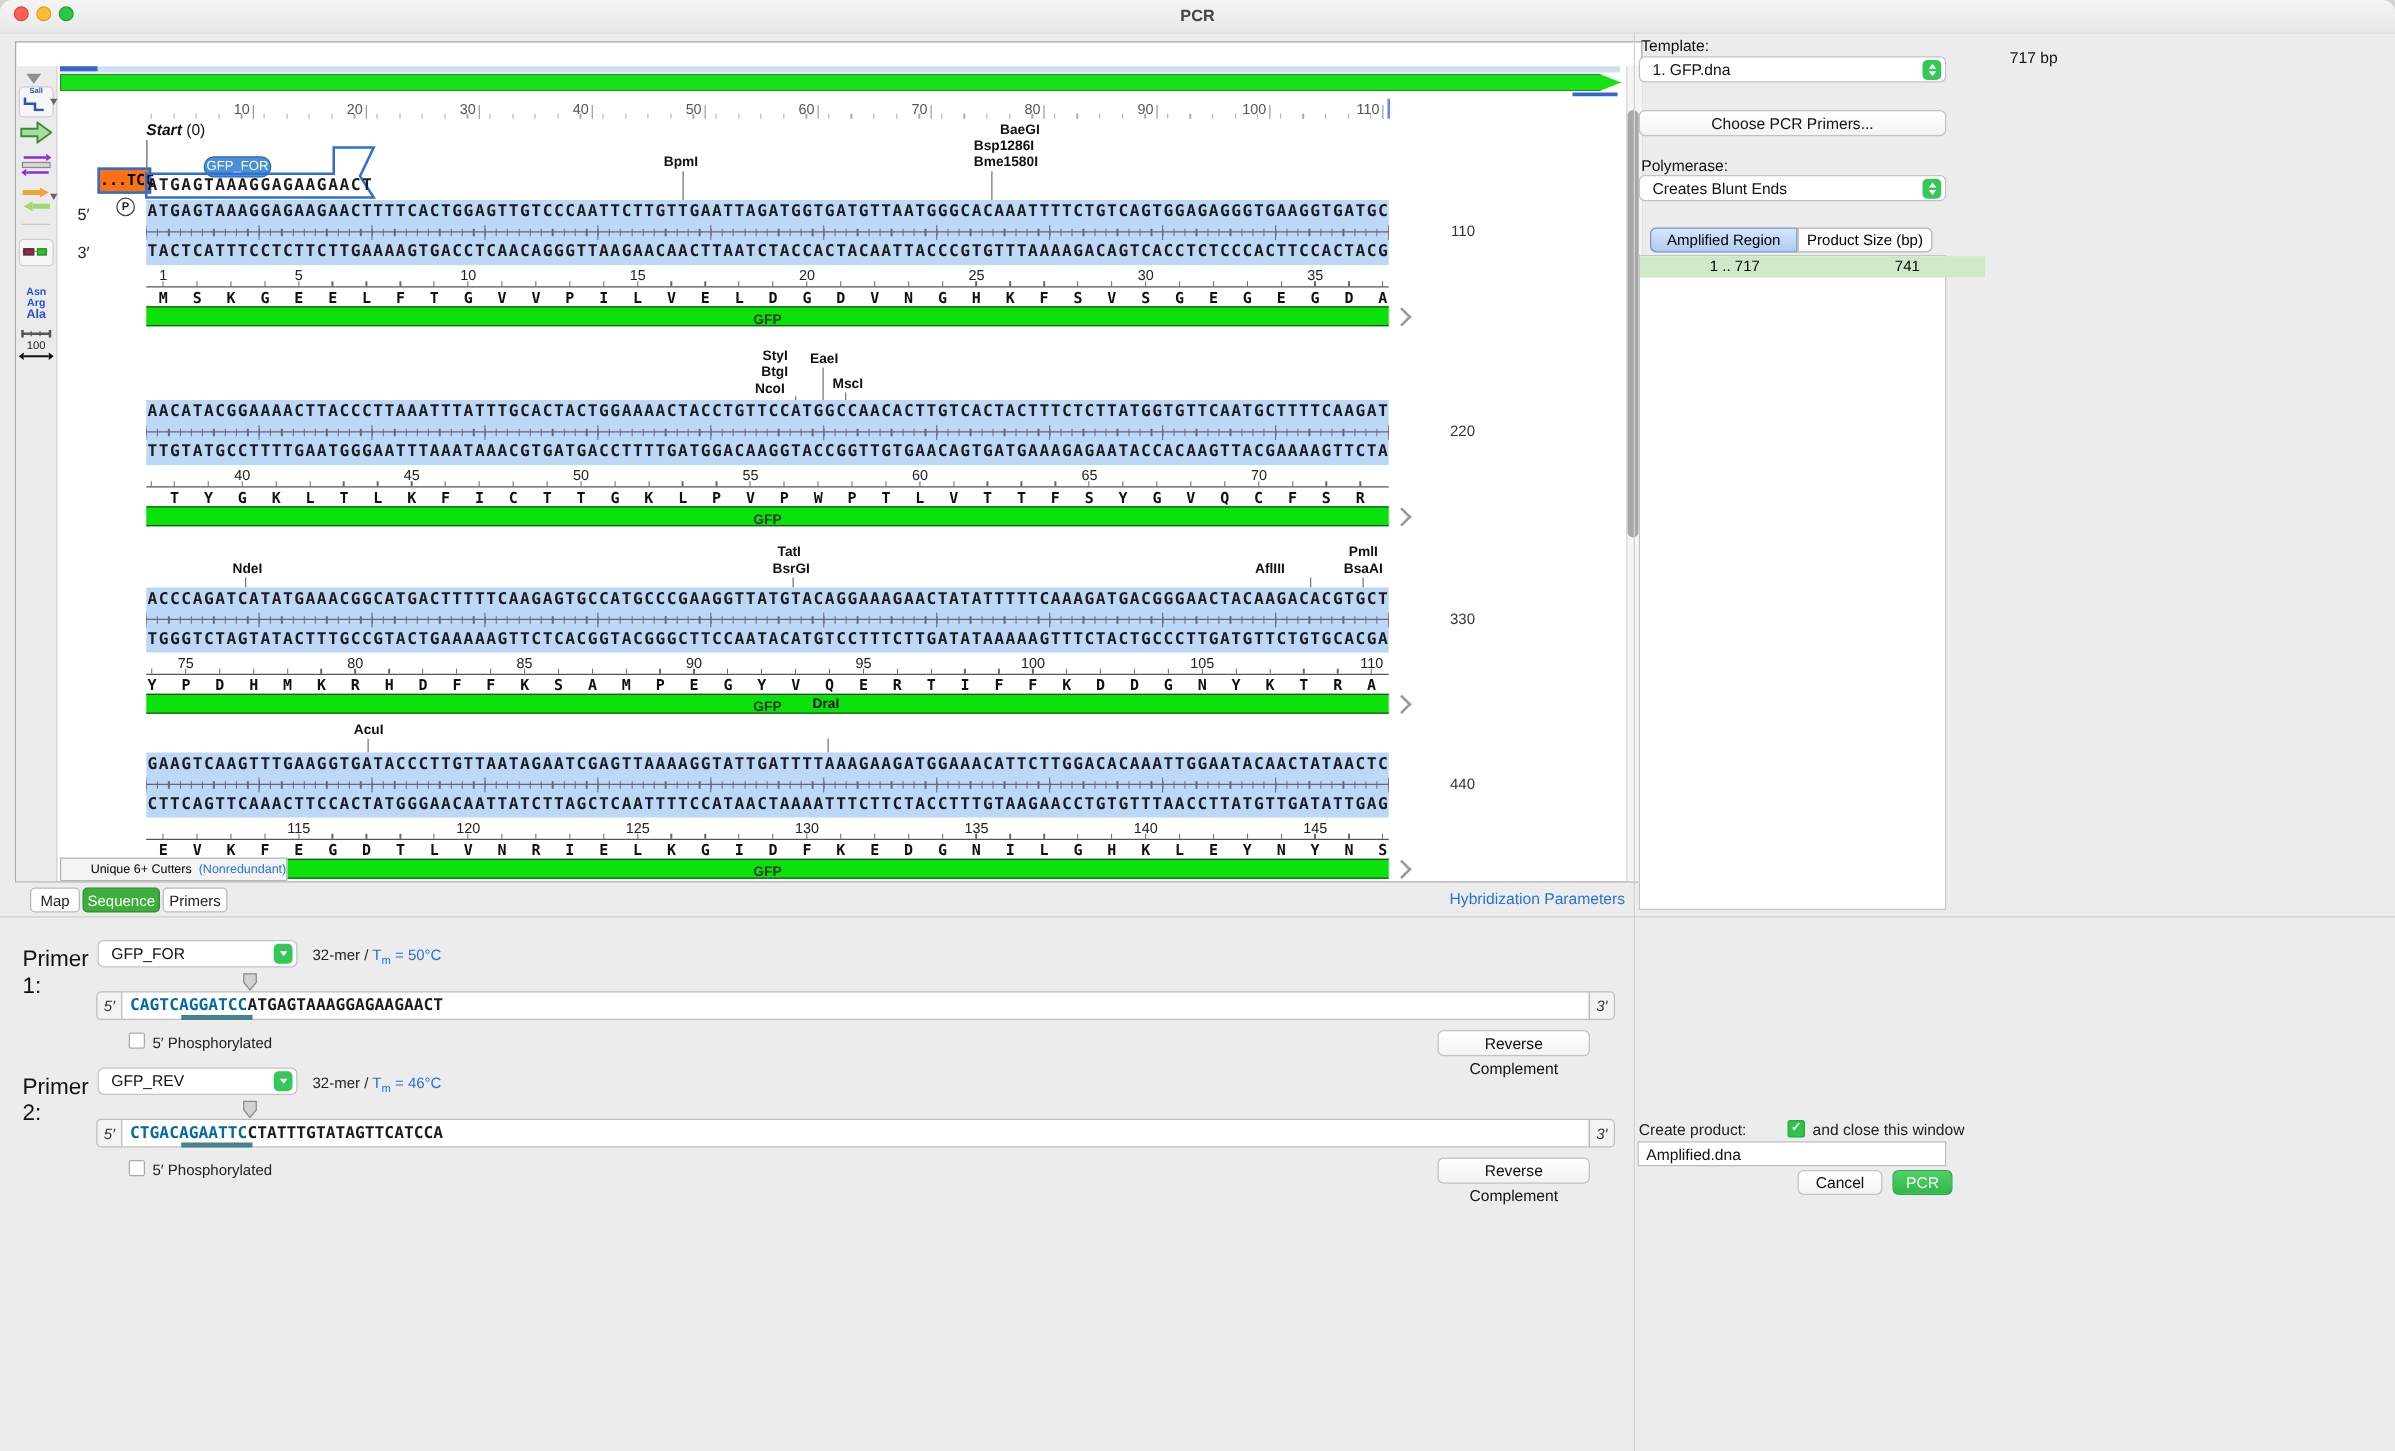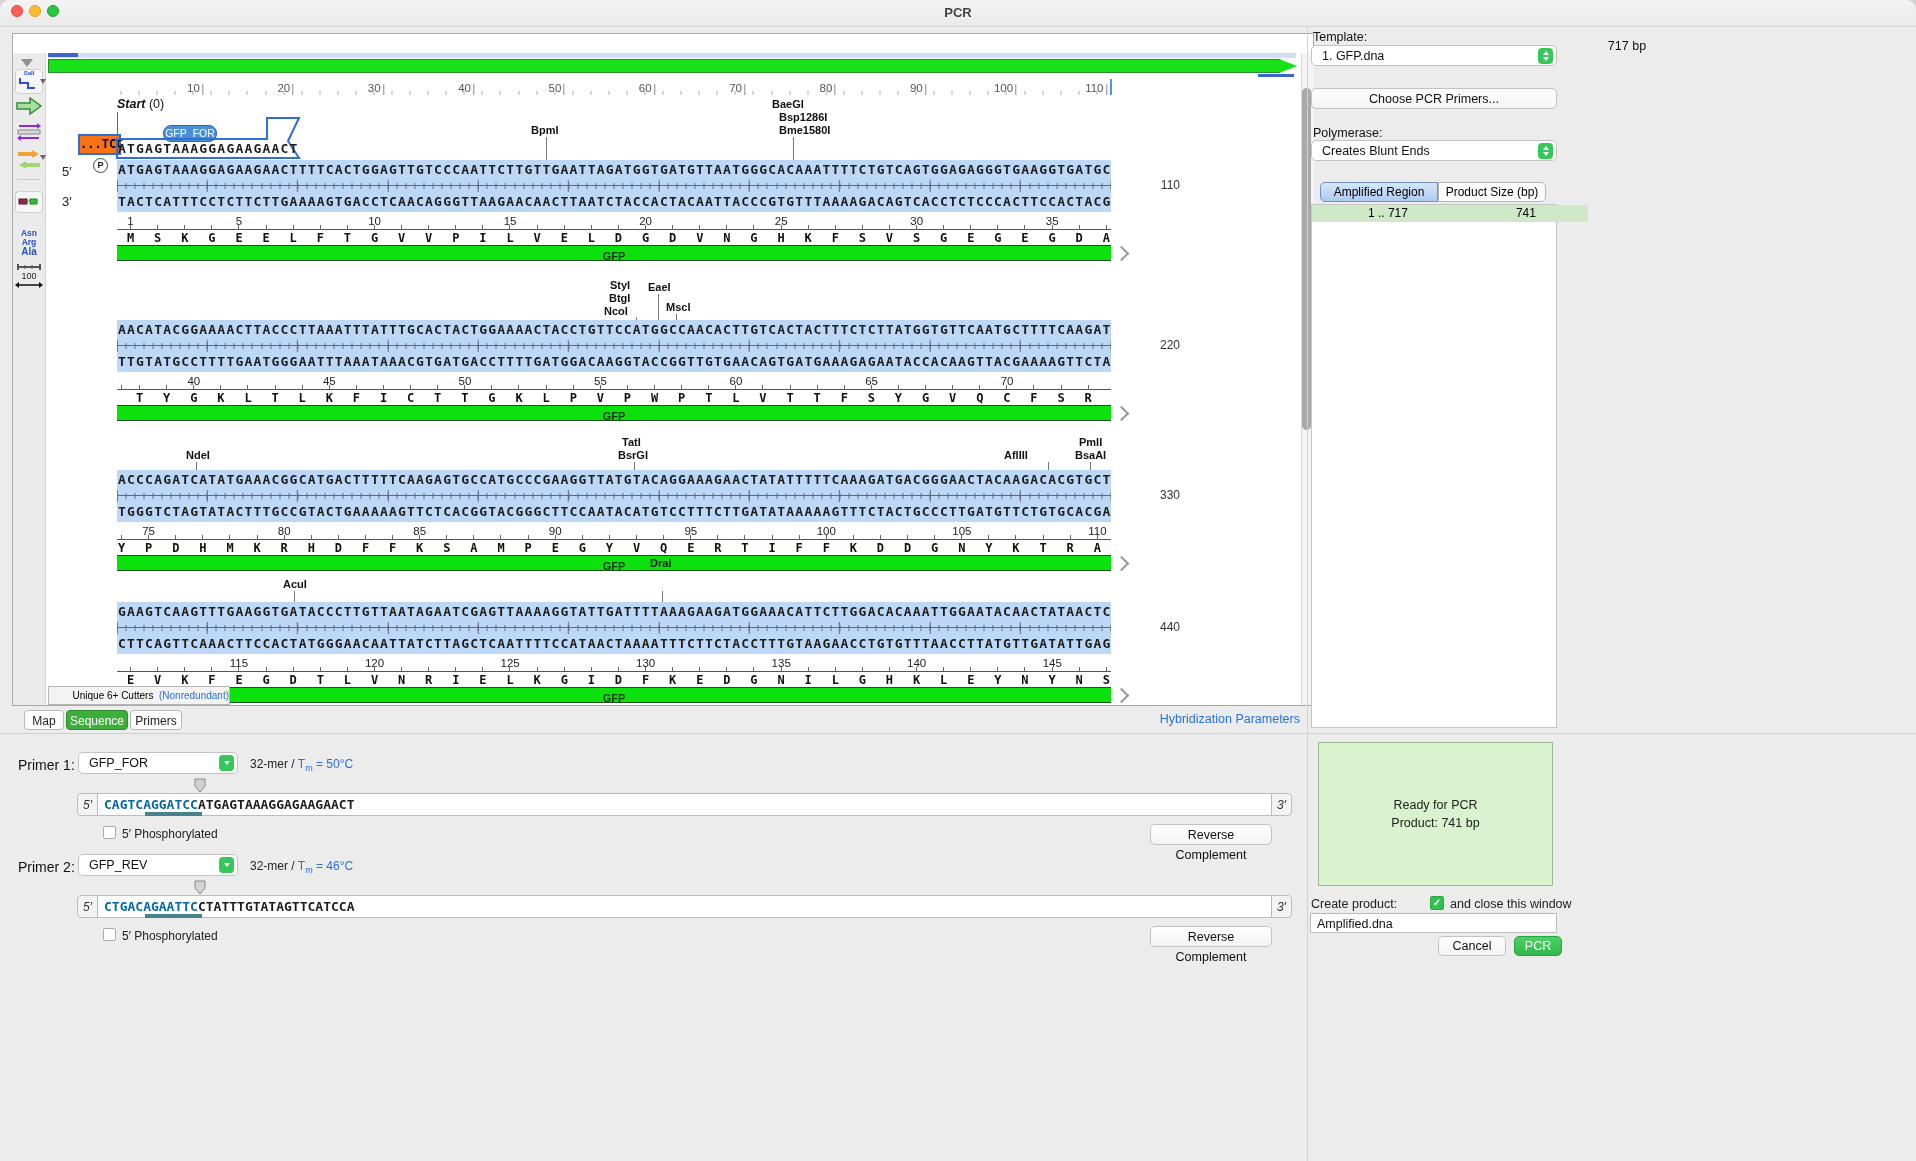--- a/index.html
+++ b/index.html
@@ -87,21 +87,21 @@
   .btn{position:absolute;background:linear-gradient(#ffffff,#f3f3f3);border:1px solid #c2c2c2;border-radius:5px;
       font-size:12.5px;color:#111;text-align:center;box-sizing:border-box;}
   .seg{position:absolute;top:182px;height:20px;border:1px solid #b5b5b5;font-size:12px;text-align:center;line-height:19px;box-sizing:border-box;background:#fdfdfd;}
   .seg.sel{background:linear-gradient(#d7e6fa,#aecbf0);border-color:#6f94c4;}
   #rp-list{position:absolute;left:1311px;top:204px;width:246px;height:524px;background:#fff;border:1px solid #c6c6c6;box-sizing:border-box;}
   #rp-row{position:absolute;left:0;top:0;width:100%;height:17px;background:#cfe9c8;font-size:12px;line-height:17px;padding-left:32px;}
   #rp-row .c1{position:absolute;left:0;width:55%;text-align:center;}
   #rp-row .c2{position:absolute;left:55%;width:45%;text-align:center;}
   
   #hsep{position:absolute;left:0;top:733px;width:1916px;height:1px;background:#d0d0d0;}
-  .plabel{position:absolute;left:18px;width:58px;font-size:14px;color:#111;}
+  .plabel{position:absolute;left:18px;width:58px;font-size:18px;color:#111;}
   .pinfo{position:absolute;font-size:12px;color:#222;}
   .tm{color:#2a6fdb;}
   .seq-input{position:absolute;background:#fff;border:1px solid #bcbcbc;box-sizing:border-box;}
   .endbox{position:absolute;width:21px;background:#f3f3f3;border:1px solid #bcbcbc;box-sizing:border-box;
       font-size:12px;font-style:italic;text-align:center;color:#333;}
   .pseq{position:absolute;font-family:"DejaVu Sans Mono",monospace;font-size:13px;font-weight:bold;white-space:pre;color:#1c1c1c;}
   .pseq .red{color:#0369a1;}
   .teal{position:absolute;width:57px;height:4px;background:#46828c;}
   .cb{position:absolute;width:13px;height:13px;background:#fff;border:1px solid #ababab;border-radius:2px;box-sizing:border-box;}
   .cb.checked{background:#2fc24d;border-color:#2aa844;color:#fff;font-size:10px;font-weight:bold;text-align:center;line-height:12px;}
@@ -227,21 +227,21 @@
   <svg class="abs" style="left:112px;top:116px" width="210" height="50">
     <path d="M5,42 L5,23 L155,23 L155,2 L187,2 L176,25 L187,42 Z" fill="none" stroke="#2e6fd6" stroke-width="2"></path>
   </svg>
   <div id="primer-box-text">ATGAGTAAAGGAGAAGAACT</div>
   <div class="fivethree" style="top:164px">5′</div>
   <div class="fivethree" style="top:194px">3′</div>
   <div id="p-circle">P</div>
 
   <div>
       <div class="enz" style="left: 531px; top: 124px;">BpmI</div>
-      <div class="enz" style="left: 751px; top: 98px; padding-left: 21px;">BaeGI</div>
+      <div class="enz" style="left: 779px; top: 98px; padding-left: 21px;">BaeGI</div>
       <div class="enz" style="left: 779px; top: 111px;">Bsp1286I</div>
       <div class="enz" style="left: 779px; top: 124px;">Bme1580I</div>
     </div>
   <div>
       <div class="etick" style="left: 546px; top: 137px; height: 23px;"></div>
       <div class="etick" style="left: 793px; top: 137px; height: 23px;"></div>
     </div>
   <div class="seqbox" style="top:160px">
     <div class="strand s5">ATGAGTAAAGGAGAAGAACTTTTCACTGGAGTTGTCCCAATTCTTGTTGAATTAGATGGTGATGTTAATGGGCACAAATTTTCTGTCAGTGGAGAGGGTGAAGGTGATGC</div>
     <div class="midband">
@@ -463,24 +463,20 @@
     </svg>
   <div class="endbox" style="left:77px;top:895px;height:23px;line-height:22px;border-radius:4px 0 0 4px">5′</div>
   <div class="seq-input" style="left:97px;top:895px;width:1175px;height:23px"></div>
   <div class="pseq" style="left:104px;top:899px"><span class="red">CTGACAGAATTC</span><span>CTATTTGTATAGTTCATCCA</span></div>
   <div class="teal" style="left:145px;top:914px"></div>
   <div class="endbox" style="left:1271px;top:895px;height:23px;line-height:22px;border-radius:0 4px 4px 0">3′</div>
   <div class="cb" style="left:103px;top:928px"></div>
   <div class="cblabel" style="left:122px;top:929px">5′ Phosphorylated</div>
   <div class="btn" style="left:1150px;top:926px;width:122px;height:21px;line-height:20px">Reverse Complement</div>
 
-  <div id="prodbox">
-    <div style="top:55px">Ready for PCR</div>
-    <div style="top:59px">Product:  741 bp</div>
-  </div>
   <div class="cblabel" style="left:1311px;top:897px;font-size:12.5px">Create product:</div>
   <div class="cb checked" style="left:1430px;top:896px;width:14px;height:14px">✓</div>
   <div class="cblabel" style="left:1450px;top:897px;font-size:12.5px">and close this window</div>
   <div id="fname">Amplified.dna</div>
   <div class="btn" style="left:1438px;top:936px;width:68px;height:20px;line-height:19px">Cancel</div>
   <div id="btn-pcr">PCR</div>
 
 </div>
 
 </body></html>

